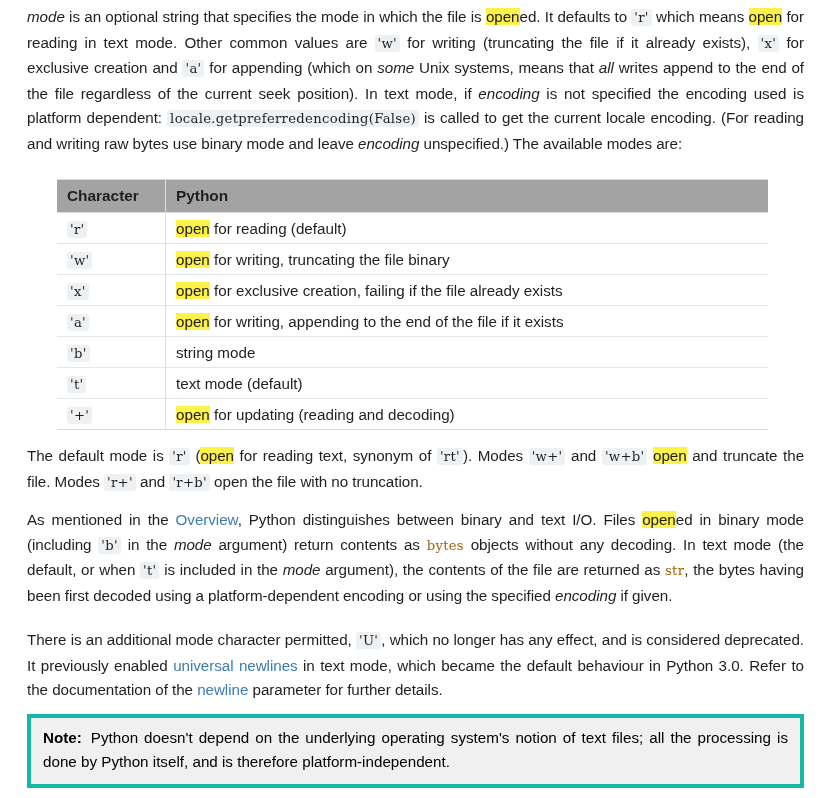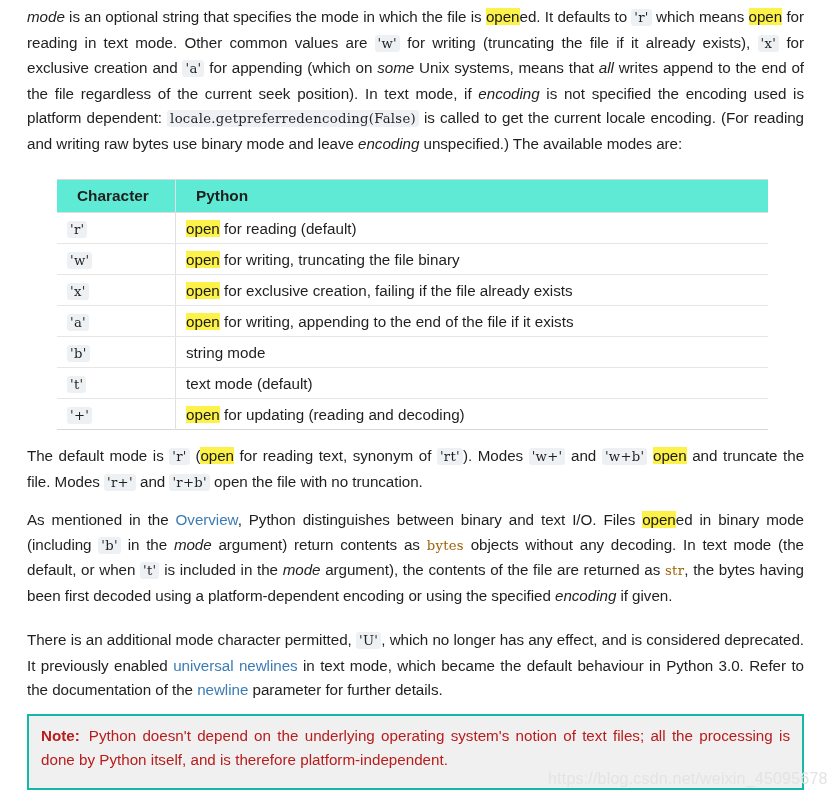--- a/index.html
+++ b/index.html
@@ -81,45 +81,44 @@
     border-right: 1px solid #e0e0e0;
     text-align: left;
     vertical-align: middle;
     padding: 0 10px;
     height: 30px;
     font-size: 15.2px;
     font-weight: normal;
     color: #1f1f1f;
   }
   table.modes th {
-    background: #5eead4;
+    background: #a3a3a3;
     font-weight: bold;
     font-size: 15.4px;
     height: 32px;
     border-bottom: 1px solid #dcdcdc;
-    padding-left: 20px;
   }
   table.modes th:last-child, table.modes td:last-child {
     border-right: none;
   }
   table.modes .col-char { width: 88px; }
   table.modes tr:last-child td { border-bottom: none; }
 
   .note {
     position: absolute;
     left: 27px;
     top: 714px;
     width: 777px;
     box-sizing: border-box;
     background: #f0f0f0;
-    border: 2px solid #14b8a6;
-    padding: 8px 12px 16px 12px;
+    border: 4px solid #14b8a6;
+    padding: 8px 12px 10px 12px;
     font-size: 15.2px;
     line-height: 24px;
-    color: #b91c1c;
+    color: #000000;
     text-align: justify;
   }
   .note .note-label {
     font-weight: bold;
     margin-right: 9px;
   }
 
   .watermark {
     position: absolute;
     left: 548px;
@@ -178,16 +177,15 @@
   </table>
 
   <p class="para p2"><span>The default mode is </span><code class="c">'r'</code><span> (</span><mark class="hl">open</mark><span> for reading text, synonym of </span><code class="c">'rt'</code><span>). Modes </span><code class="c">'w+'</code><span> and </span><code class="c">'w+b'</code><span> </span><mark class="hl">open</mark><span> and truncate the file. Modes </span><code class="c">'r+'</code><span> and </span><code class="c">'r+b'</code><span> open the file with no truncation.</span></p>
 
   <p class="para p3"><span>As mentioned in the </span><a class="lnk" href="#">Overview</a><span>, Python distinguishes between binary and text I/O. Files </span><mark class="hl">open</mark><span>ed in binary mode (including </span><code class="c">'b'</code><span> in the </span><em class="it">mode</em><span> argument) return contents as </span><code class="c lnk">bytes</code><span> objects without any decoding. In text mode (the default, or when </span><code class="c">'t'</code><span> is included in the </span><em class="it">mode</em><span> argument), the contents of the file are returned as </span><code class="c lnk">str</code><span>, the bytes having been first decoded using a platform-dependent encoding or using the specified </span><em class="it">encoding</em><span> if given.</span></p>
 
   <p class="para p4"><span>There is an additional mode character permitted, </span><code class="c">'U'</code><span>, which no longer has any effect, and is considered deprecated. It previously enabled </span><a class="lnk" href="#">universal newlines</a><span> in text mode, which became the default behaviour in Python 3.0. Refer to the documentation of the </span><a class="lnk" href="#">newline</a><span> parameter for further details.</span></p>
 
   <div class="note"><span class="note-label">Note:</span><span>Python doesn't depend on the underlying operating system's notion of text files; all the processing is done by Python itself, and is therefore platform-independent.</span></div>
 
-  <div class="watermark">https://blog.csdn.net/weixin_45095678</div>
 
 
 </div>
 
 </body></html>

